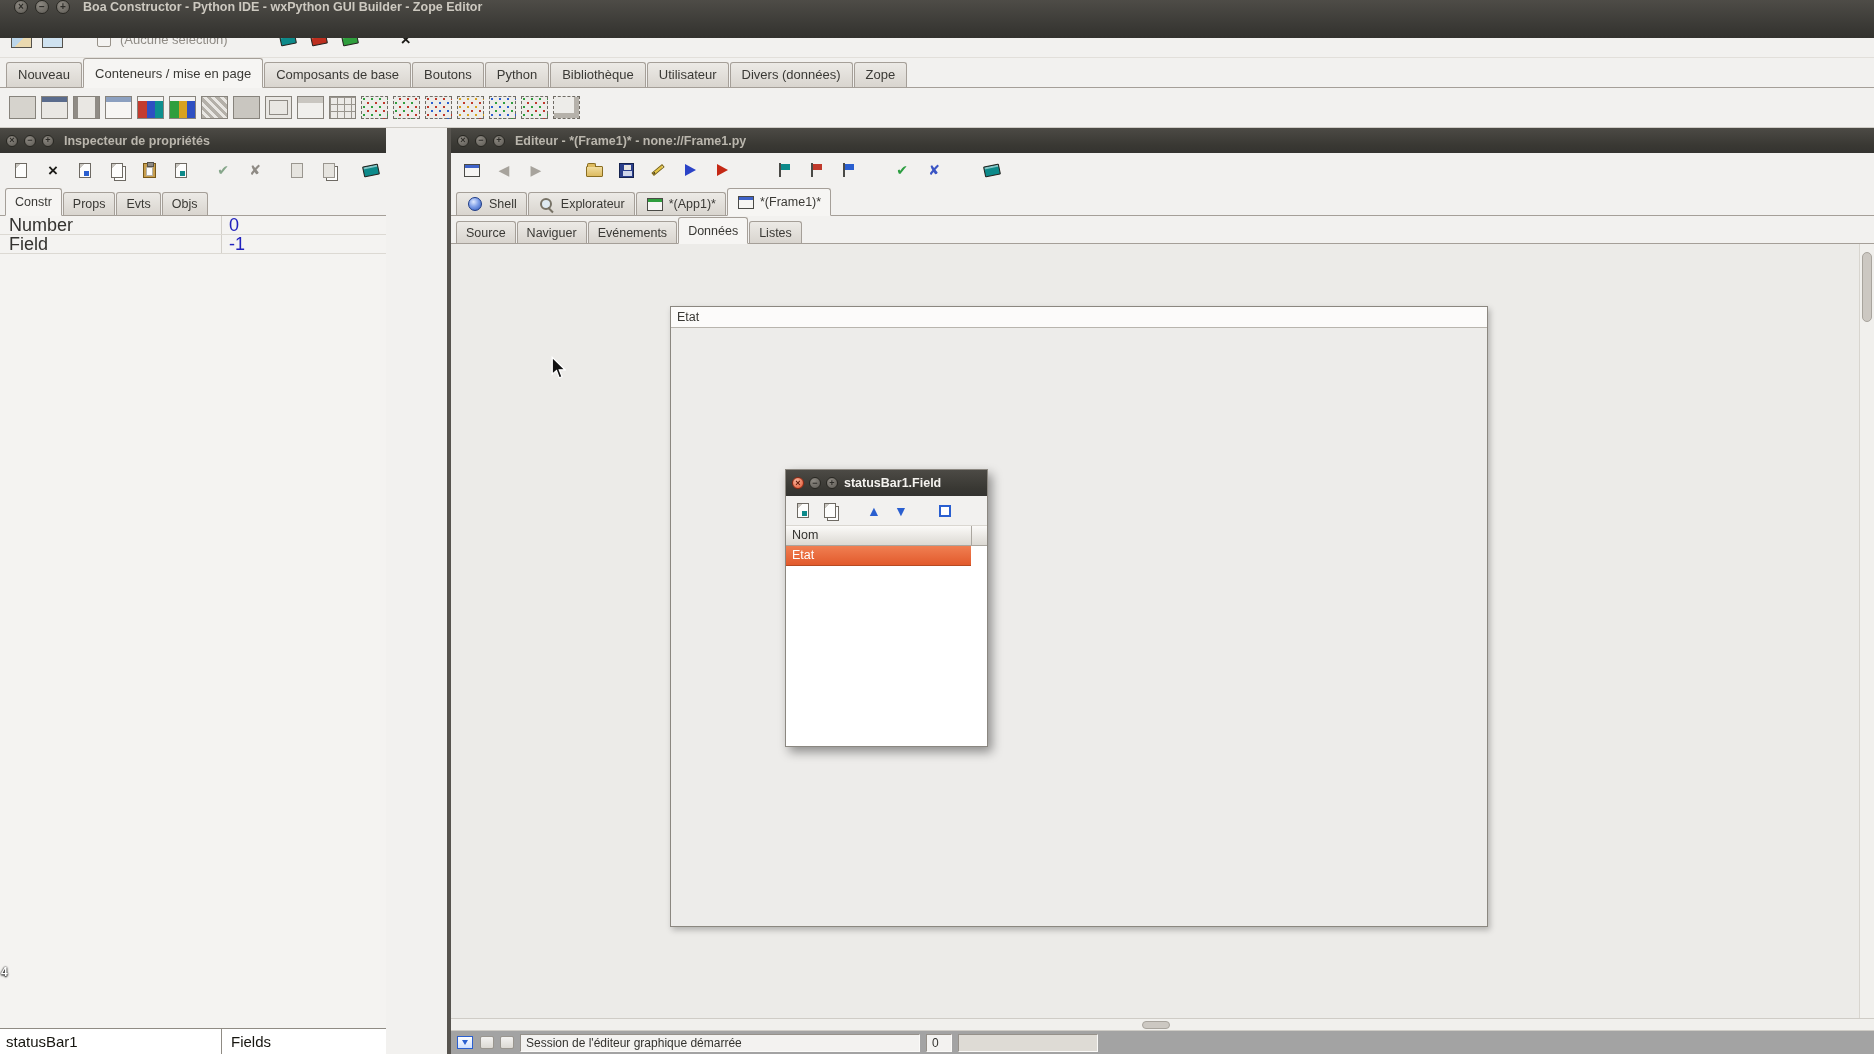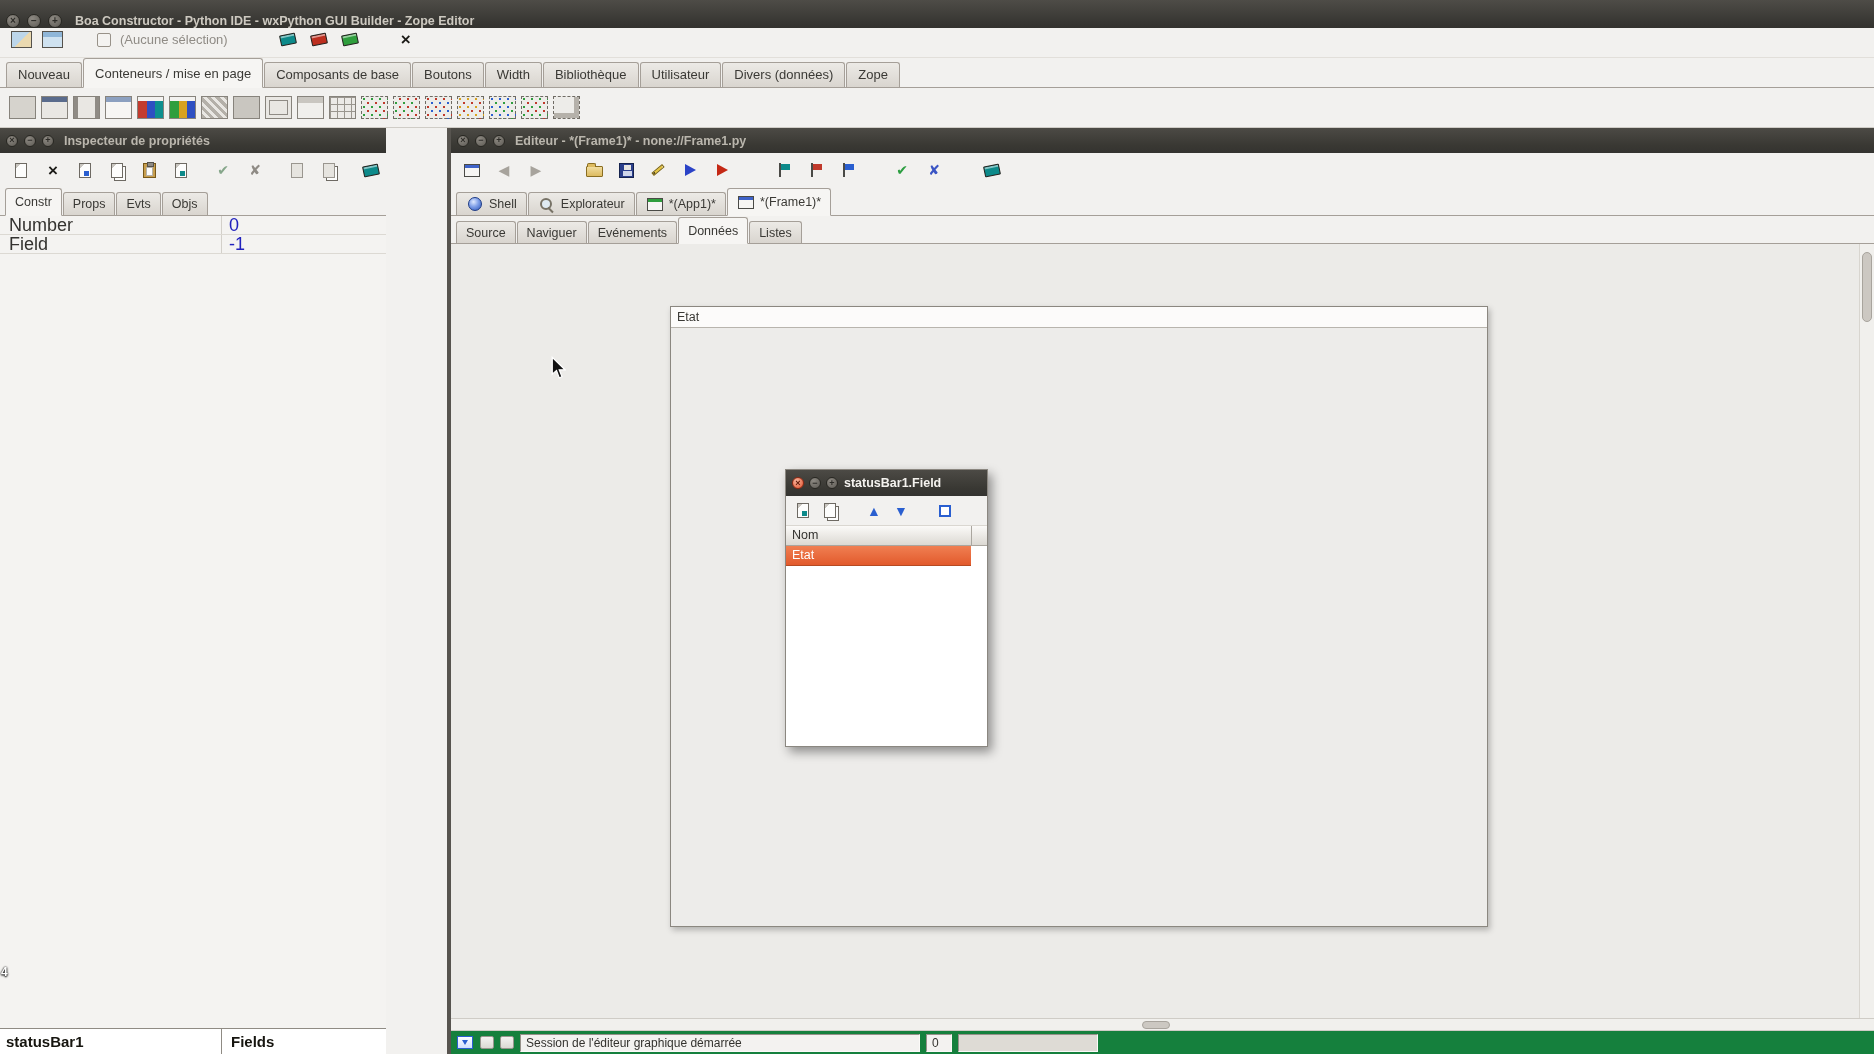--- a/index.html
+++ b/index.html
@@ -1,21 +1,21 @@
 <!DOCTYPE html>
 <html><head>
 <meta charset="utf-8">
 <style>
 *{margin:0;padding:0;box-sizing:border-box}
 html,body{width:1874px;height:1054px}
 body{font-family:"Liberation Sans","DejaVu Sans",sans-serif;font-size:13px;color:#2f2e2b;background:#4a4844}
 .app{position:relative;width:1874px;height:1054px;background:#f2f1ef;overflow:hidden}
 
 
-.titlebar{position:absolute;left:0;top:0;right:0;height:28px;background:linear-gradient(#4e4c47,#3a3935 70%,#33322e);display:flex;align-items:flex-end;gap:7px;padding-left:6px;z-index:5}
+.titlebar{position:absolute;left:0;top:0;right:0;height:38px;background:linear-gradient(#4e4c47,#3a3935 70%,#33322e);display:flex;align-items:flex-start;gap:7px;padding-left:14px;z-index:5}
 .titlebar .title{color:#cdc9c0;font-weight:bold;font-size:12.5px;margin-left:6px;white-space:nowrap}
 .cbtn{width:14px;height:14px;border-radius:50%;background:radial-gradient(circle at 35% 30%,#8d8982,#5d5a54);border:1px solid #282722;color:#2c2b27;font-size:10px;font-weight:bold;display:flex;align-items:center;justify-content:center;line-height:1;flex:none}
 .cbtn.small{width:12px;height:12px;font-size:9px}
 .cbtn-orange{background:radial-gradient(circle at 35% 30%,#f7b49c,#e05430);border-color:#8e2914;color:#5b1505}
 .cbtn-close::before{content:"×"}
 .cbtn-min::before{content:"−"}
 .cbtn-max::before{content:"+"}
 .wtitle{height:25px;background:linear-gradient(#4c4a45,#393833 70%,#343330);display:flex;align-items:center;gap:6px;padding-left:6px;flex:none}
 .wtitle .wt{color:#bab6ad;font-weight:bold;font-size:12.5px;margin-left:4px;white-space:nowrap;overflow:hidden}
 
@@ -59,31 +59,31 @@
 .itab,.etab,.stab{height:23px;line-height:22px;padding:0 9px;font-size:12.5px;background:linear-gradient(#eceae6,#d9d5cf);border:1px solid #a59f98;border-bottom:none;border-radius:3px 3px 0 0;margin-right:1px;color:#3a3935;display:flex;align-items:center;gap:5px;white-space:nowrap}
 .itab.active,.etab.active,.stab.active{height:28px;background:#f6f5f3;margin-bottom:-1px;border-bottom:1px solid #f6f5f3;z-index:2}
 .esub{height:28px}
 .stab{height:22px}
 .stab.active{height:27px}
 
 .prow{display:flex;height:19px;border-bottom:1px solid #dcd9d3;font-size:18px;background:#f4f3f1;flex:none}
 .pname{width:222px;padding-left:9px;line-height:18px;color:#33322f;border-right:1px solid #d3d0ca}
 .pvalue{flex:1;padding-left:7px;line-height:18px;color:#2121bd}
 .ifill{flex:1;background:#f4f3f1}
-.ibottom{height:26px;background:#fff;border-top:1px solid #8f8b84;display:flex;font-weight:bold;font-size:15px;color:#16150f;flex:none}
+.ibottom{height:26px;background:#fff;border-top:1px solid #8f8b84;display:flex;font-weight:normal;font-size:15px;color:#16150f;flex:none}
 .ibottom .cell1{width:222px;padding-left:6px;line-height:25px;border-right:1px solid #8f8b84}
 .ibottom .cell2{flex:1;padding-left:9px;line-height:25px}
 
 
 .canvas{flex:1;position:relative;background:#ecebe8;overflow:hidden}
 .vscroll{position:absolute;right:0;top:0;bottom:0;width:15px;background:#f1f0ed;border-left:1px solid #d8d5cf}
 .vthumb{position:absolute;left:2px;top:8px;width:10px;height:70px;background:#ccc8c2;border:1px solid #a8a49d;border-radius:5px}
 .hscroll{height:12px;background:#f1f0ed;border-top:1px solid #cfccc6;position:relative;flex:none}
 .hthumb{position:absolute;left:691px;top:2px;width:28px;height:8px;background:#ccc8c2;border:1px solid #a8a49d;border-radius:4px}
-.estatus{height:24px;display:flex;align-items:center;gap:6px;padding:0 5px;background:#15803d;border-top:1px solid #cfccc6;flex:none}
+.estatus{height:24px;display:flex;align-items:center;gap:6px;padding:0 5px;background:#a3a3a3;border-top:1px solid #cfccc6;flex:none}
 .sunken{border:1px solid;border-color:#96918a #fbfaf8 #fbfaf8 #96918a;background:#f3f2f0;height:18px;line-height:16px;font-size:12px;padding:0 5px;color:#33322e;white-space:nowrap;overflow:hidden}
 .msgfield{width:400px}
 .cntfield{width:26px}
 .progfield{width:140px;background:#dedbd5}
 
 
 .bn{position:absolute;left:219px;top:62px;width:818px;height:621px;border:1px solid #8b8780;background:#edecea;box-shadow:2px 3px 6px rgba(0,0,0,.25);display:flex;flex-direction:column}
 .bn-title{height:26px;background:linear-gradient(#4c4a45,#393833 70%,#343330);display:flex;align-items:center;gap:6px;padding-left:7px;flex:none}
 .bn-field{height:21px;background:#fcfbfa;border-bottom:1px solid #b8b4ad;font-size:12.5px;line-height:20px;padding-left:6px;color:#3a3935;flex:none}
 .bn-body{flex:1}
@@ -191,21 +191,21 @@
     <span class="ic">
         <span class="g big g-x c-dark"></span>
       </span>
   </div>
 
   <div class="tabrow">
     <div class="tab">Nouveau</div>
     <div class="tab active">Conteneurs / mise en page</div>
     <div class="tab">Composants de base</div>
     <div class="tab">Boutons</div>
-    <div class="tab">Width</div>
+    <div class="tab">Python</div>
     <div class="tab">Bibliothèque</div>
     <div class="tab">Utilisateur</div>
     <div class="tab">Divers (données)</div>
     <div class="tab">Zope</div>
   </div>
 
   <div class="palette">
     <span class="pz pz-panel"></span>
     <span class="pz pz-frame"></span>
     <span class="pz pz-mini"></span>

